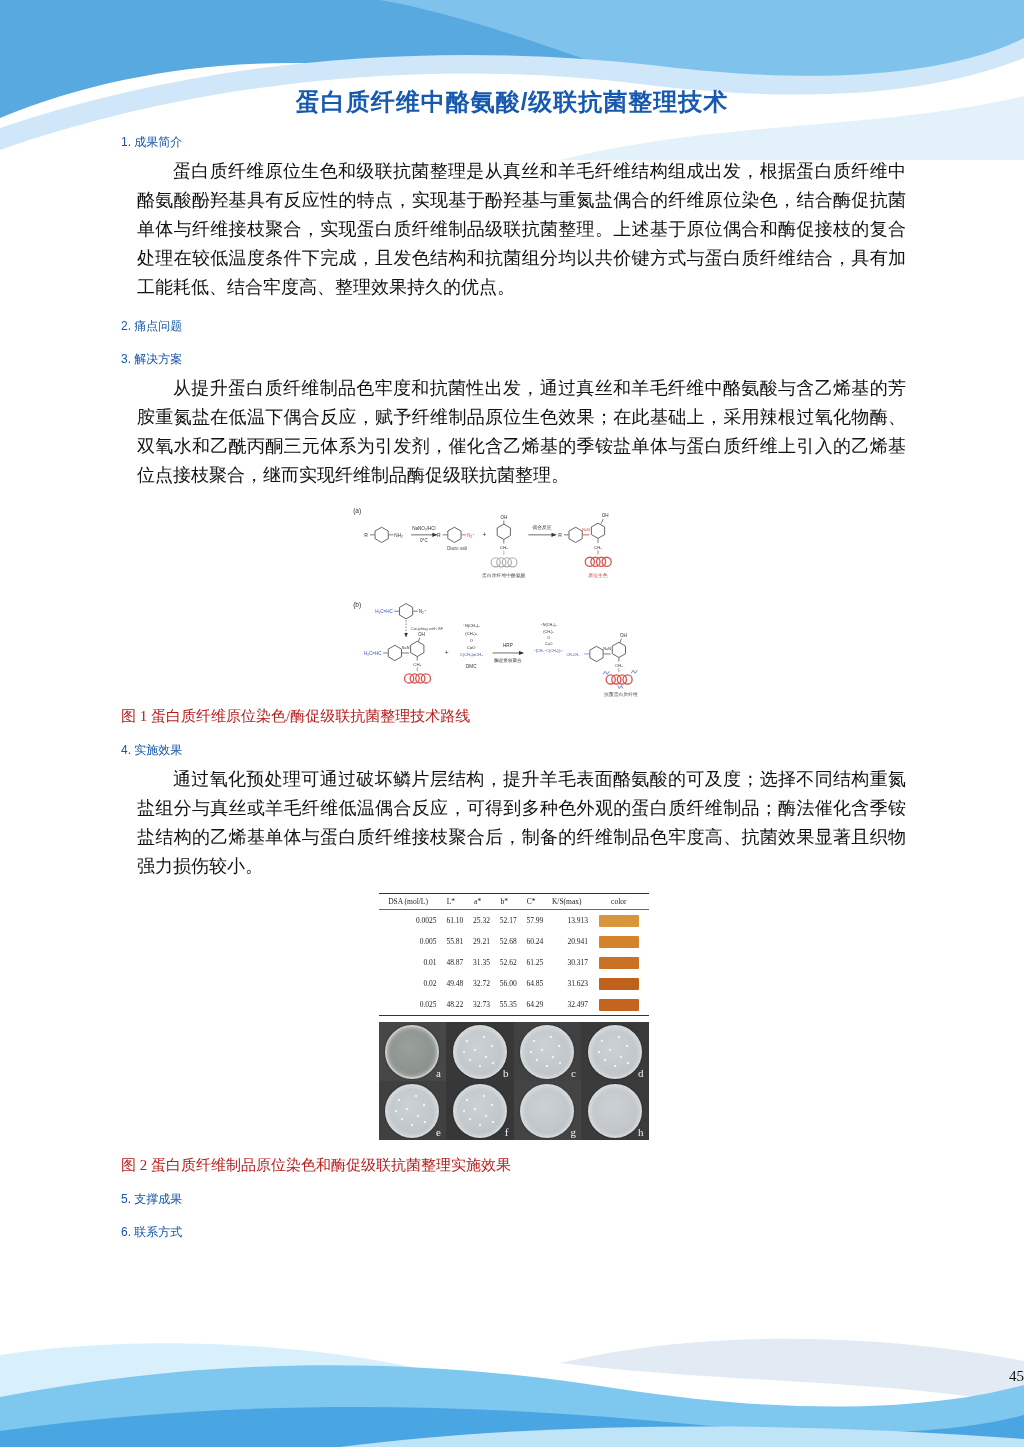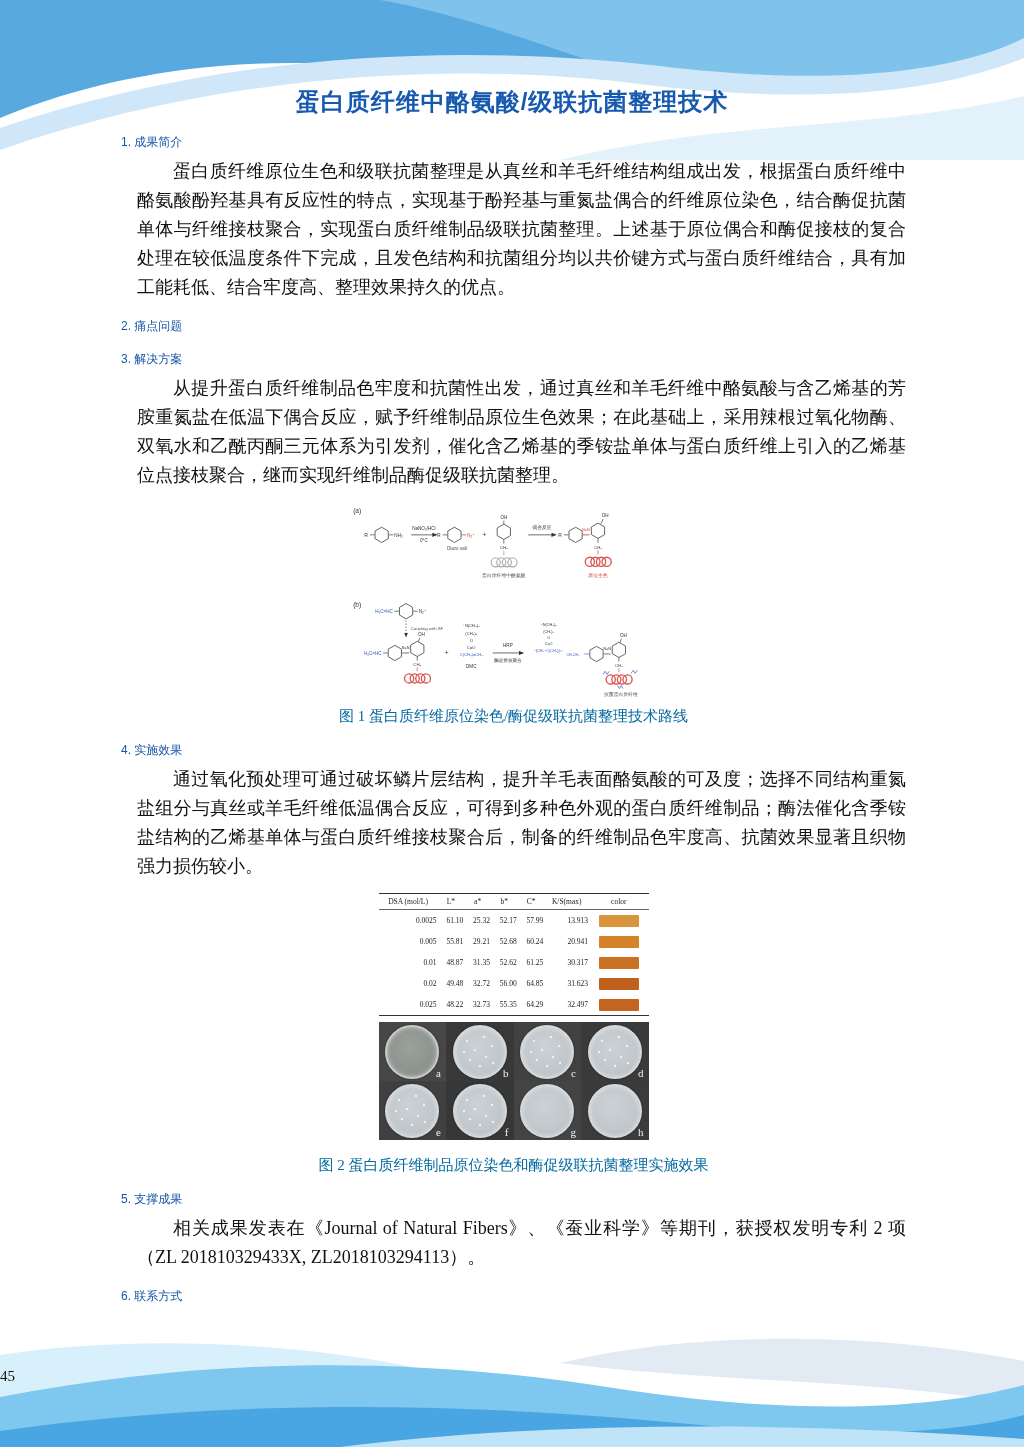--- a/index.html
+++ b/index.html
@@ -32,22 +32,22 @@
     font-weight:normal;font-size:12px;color:#1656a8;
   }
   .body-text{
     margin:2px 0 0 16px;
     font-size:18px;line-height:29px;
     text-align:justify;
     text-indent:2em;
   }
   .figure1-wrap{width:336px;margin:10px auto 0 auto;}
   .figure-caption{
-    margin:4px 0 0 0;text-align:center;
-    font-size:15px;color:#0369a1;
+    margin:4px 0 0 0;text-align:left;
+    font-size:15px;color:#b91c1c;
   }
   
   .figure2-wrap{width:270px;margin:12px auto 16px auto;}
   .kstable{
     width:270px;border-collapse:collapse;
     font-family:"Liberation Serif","DejaVu Serif",serif;
     font-size:7.5px;color:#222;
     border-top:1.6px solid #333;border-bottom:1.6px solid #333;
   }
   .kstable th{
@@ -99,21 +99,21 @@
       radial-gradient(circle 1.6px at 18% 50%,#eef1f2 0 1.1px,transparent 1.6px),
       radial-gradient(circle at 45% 40%,#ccd1d5 0%,#c1c7cb 60%,#aab0b5 100%);
   }
   .dish-letter{
     position:absolute;right:5px;bottom:2px;
     font-family:"Liberation Serif","DejaVu Serif",serif;
     font-size:11px;color:#f2f2f2;
   }
   .page-number{
     position:absolute;left:0;right:0;bottom:62px;
-    text-align:left;font-size:15px;color:#111;z-index:3;
+    text-align:right;font-size:15px;color:#111;z-index:3;
   }
   
   .chem{font-family:"Liberation Sans","DejaVu Sans",sans-serif;}
   .chem text{fill:#333;}
   .chem .red{fill:#d04038;}
   .chem .blue{fill:#3b58c4;}
   .chem .lbl{fill:#555;}
 </style>
 </head>
 <body>
@@ -391,21 +391,20 @@
           </div>
         <div class="dish-cell">
             <div class="dish"></div>
             <span class="dish-letter">h</span>
           </div>
       </div>
     </div>
     <p class="figure-caption">图 2 蛋白质纤维制品原位染色和酶促级联抗菌整理实施效果</p>
 
     <h2 class="sec-heading">5. 支撑成果</h2>
-    <p class="body-text">相关成果发表在《Journal of Natural Fibers》、《蚕业科学》等期刊，获授权发明专利 2 项（ZL 201810329433X, ZL2018103294113）。</p>
 
     <h2 class="sec-heading">6. 联系方式</h2>
 
   </div>
 
   <div class="page-number">45</div>
 
   <svg class="wave-bottom" width="1024" height="120" viewBox="0 0 1024 120">
     <rect x="0" y="0" width="1024" height="120" fill="#ffffff"></rect>
     <path d="M0,28 C130,8 300,14 430,44 C380,70 200,96 0,92 Z" fill="#d8f0fb"></path>

